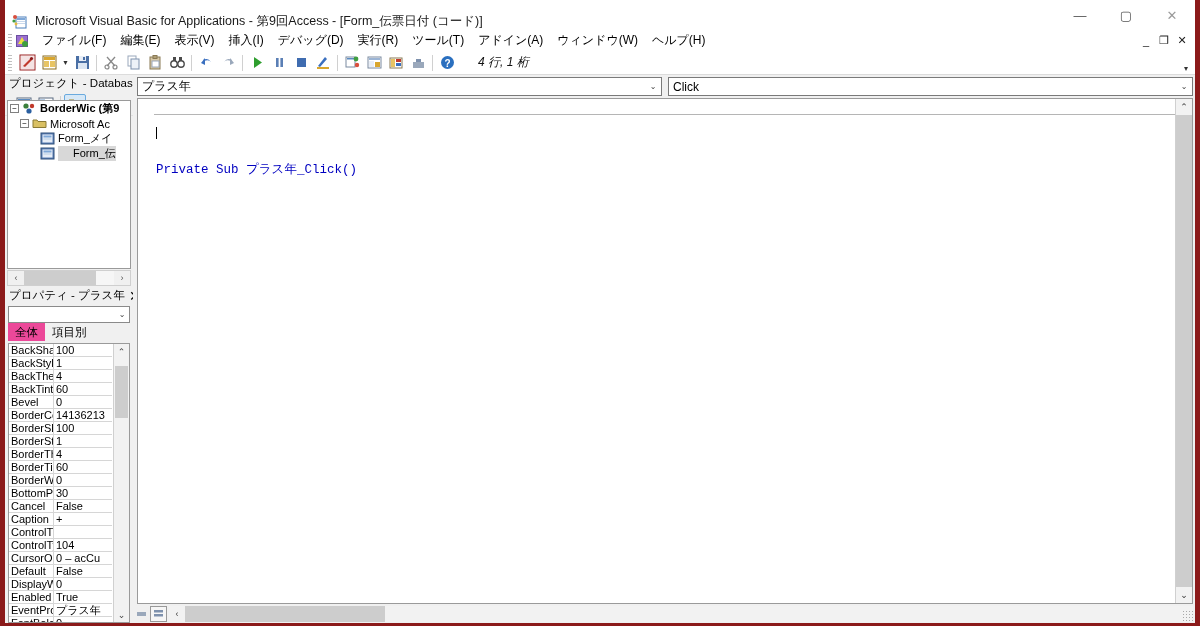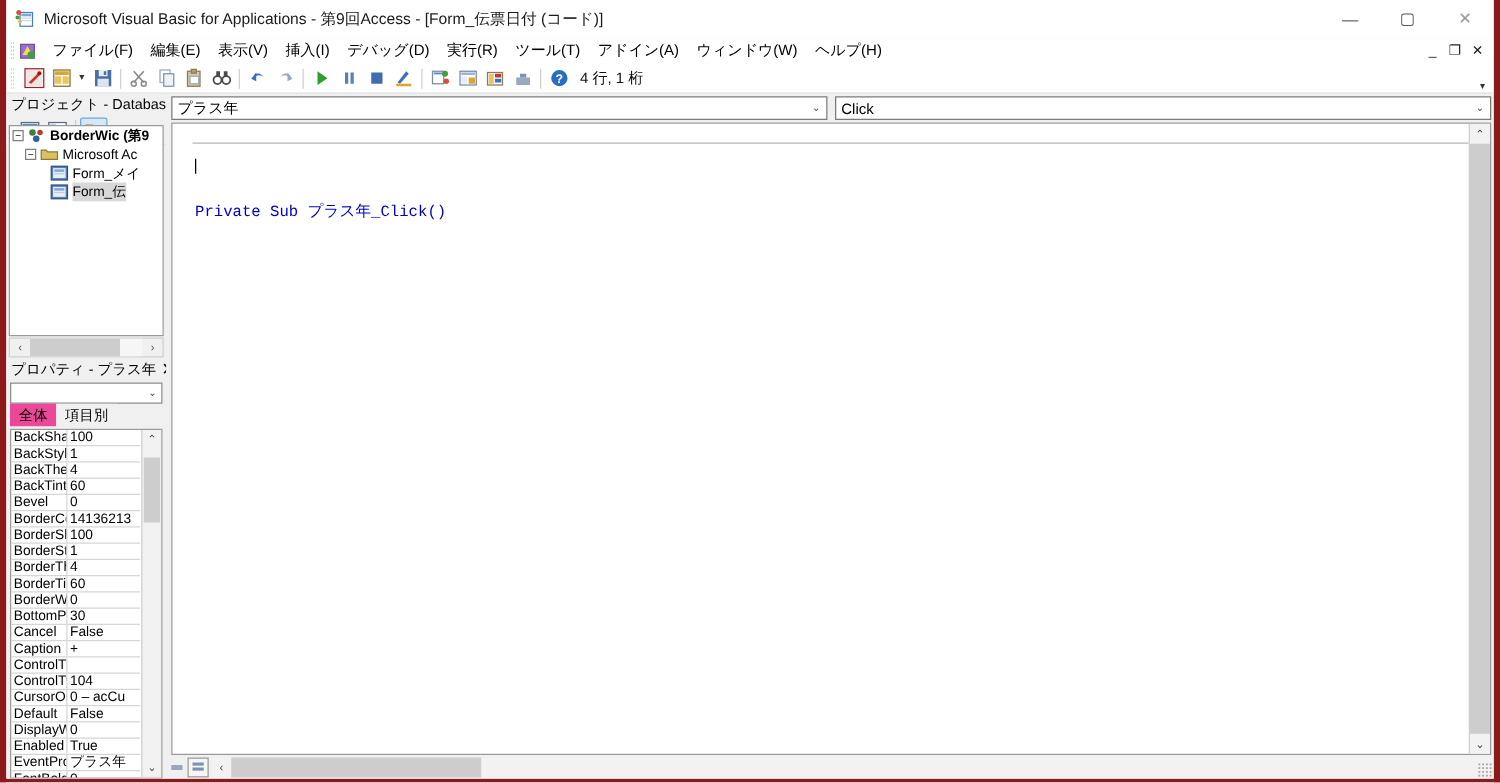--- a/index.html
+++ b/index.html
@@ -20,21 +20,21 @@
     border-left: 5px solid #8b1a1a;
     border-right: 5px solid #8b1a1a;
     border-bottom: 3px solid #8b1a1a;
     overflow: hidden;
   }
 
   
   .titlebar {
     position: absolute; left: 0; top: 0; right: 0; height: 30px;
     background: #ffffff;
-    display: flex; align-items: center;
+    display: flex; align-items: flex-end;
   }
   .titlebar .app-icon {
     width: 16px; height: 16px; margin-left: 7px; margin-right: 7px;
     position: relative; flex: none;
   }
   .titlebar .title-text {
     font-size: 12.5px; color: #1a1a1a; white-space: nowrap;
   }
   .win-btns { position: absolute; right: 0; top: 0; height: 30px; display: flex; }
   .win-btn {
@@ -75,21 +75,21 @@
     background-image: radial-gradient(#c0c0c0 40%, transparent 41%);
     background-size: 2px 3px;
   }
   .tb-btn {
     width: 22px; height: 22px; position: relative; flex: none;
     display: flex; align-items: center; justify-content: center;
   }
   .tb-sep { width: 1px; height: 16px; background: #d0d0d0; margin: 0 3px; flex: none; }
   .tb-arrow { width: 11px; height: 22px; display: flex; align-items: center; justify-content: center; font-size: 7px; color: #333; }
   .tb-status {
-    margin-left: 6px; font-size: 12px; color: #111; white-space: nowrap;
+    margin-left: 20px; font-size: 12px; color: #111; white-space: nowrap; font-style: italic;
   }
   .toolbar-overflow {
     position: absolute; right: 3px; top: 2px; width: 12px; height: 20px;
     display: flex; flex-direction: column; align-items: center; justify-content: flex-end;
     font-size: 8px; color: #333;
   }
 
   
   .left-col {
     position: absolute; left: 0; top: 75px; width: 128px; bottom: 0;
@@ -121,21 +121,21 @@
   }
   .tree-row { display: flex; align-items: center; height: 15px; white-space: nowrap; padding-left: 2px; }
   .tree-toggle {
     width: 9px; height: 9px; border: 1px solid #808080; background: #fff;
     display: flex; align-items: center; justify-content: center;
     font-size: 8px; line-height: 7px; color: #000; margin-right: 3px; flex: none;
   }
   .tree-indent { width: 10px; flex: none; }
   .tree-label { font-size: 11px; color: #000; }
   .tree-label.bold { font-weight: bold; }
-  .tree-label.sel { background: #d8d8d8; }
+  .tree-label.sel { background: #d8d8d8; padding-left: 15px; }
   .tree-icon { width: 15px; height: 13px; margin-right: 3px; flex: none; position: relative; }
   .hscroll {
     position: absolute; left: 2px; right: 2px; bottom: 1px; height: 16px;
     background: #f0f0f0; border: 1px solid #cfcfcf; display: flex; align-items: center;
   }
   .hscroll .arrow {
     width: 16px; height: 14px; display: flex; align-items: center; justify-content: center;
     font-size: 9px; color: #555;
   }
   .hscroll .track { flex: 1; height: 14px; background: #f6f6f6; position: relative; }

